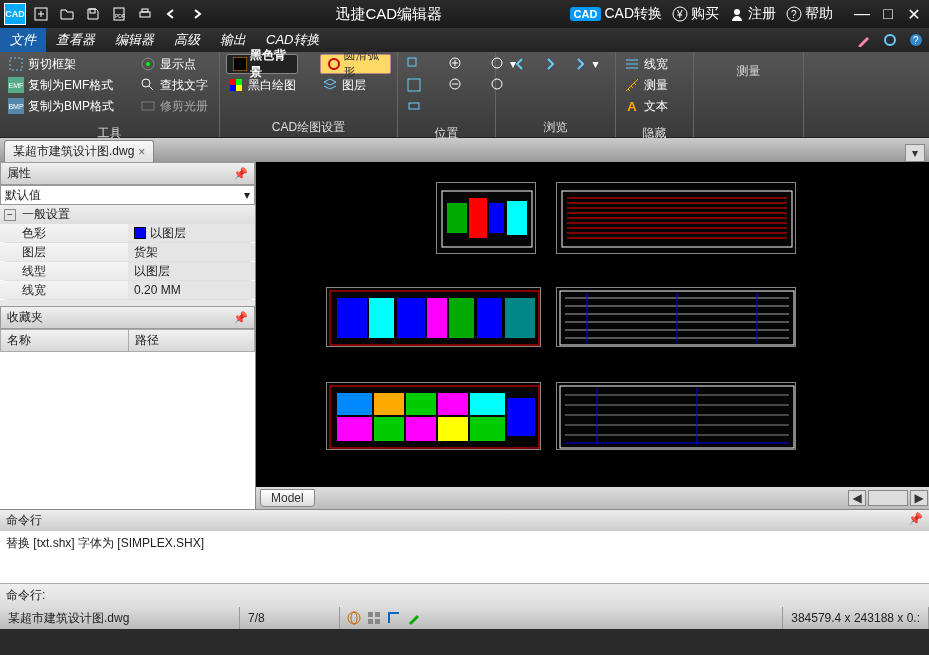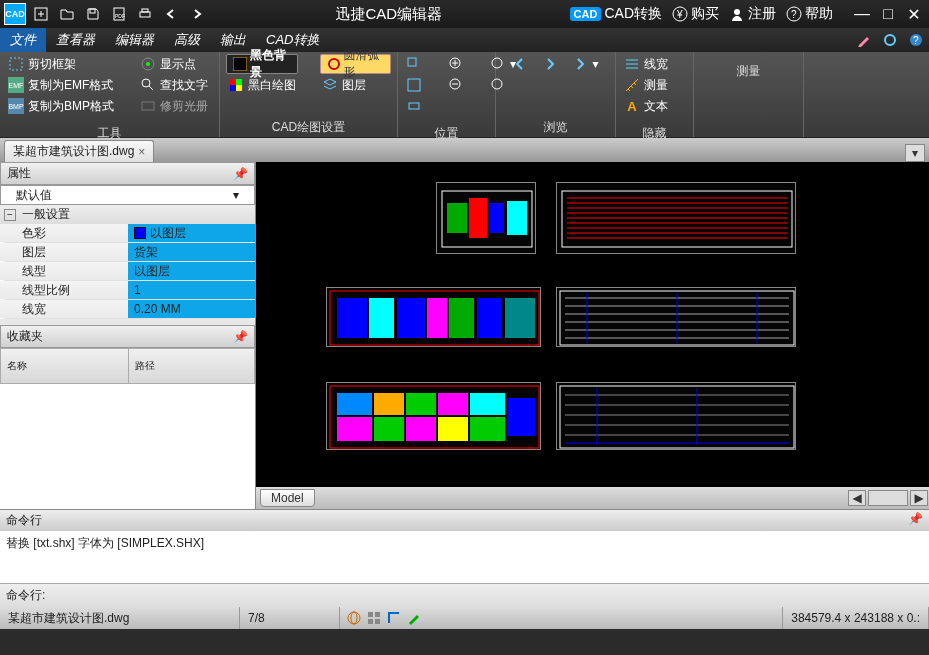--- a/index.html
+++ b/index.html
@@ -40,32 +40,32 @@
 .doctab { background: linear-gradient(#f8f8f8,#e0e0e0); border:1px solid #888; border-bottom:none; border-radius:3px 3px 0 0; padding:2px 8px; color:#222; display:flex; align-items:center; gap:4px; font-size:12px; }
 .doctab .close { cursor:pointer; color:#666; }
 .doctabs .flex { flex:1; }
 .doctabs .dd { width:20px; height:18px; background:#ddd; border:1px solid #888; display:flex; align-items:center; justify-content:center; color:#333; cursor:pointer; }
 
 
 .main { display:flex; height: 347px; }
 .sidepanel { width: 256px; background:#e8e8e8; color:#222; display:flex; flex-direction:column; border-right:1px solid #888; }
 .panel-head { background: linear-gradient(#f0f0f0,#d0d0d0); border:1px solid #999; padding:2px 6px; font-size:12px; display:flex; align-items:center; }
 .panel-head .pin { margin-left:auto; cursor:pointer; }
-.combo { width:100%; height:20px; background:#fff; border:1px solid #999; padding:0 15px; font-size:12px; display:flex; align-items:center; }
+.combo { width:100%; height:20px; background:#fff; border:1px solid #999; padding:0 4px; font-size:12px; display:flex; align-items:center; }
 .combo .arrow { margin-left:auto; }
 .propgrid { background:#fff; }
 .proprow { display:flex; height:19px; border-bottom:1px solid #e0e0e0; font-size:12px;border-radius:6px; }
 .proprow .k { width:128px; padding-left:22px; background: linear-gradient(#f4f4f4,#eaeaea); display:flex; align-items:center; }
-.proprow .v { flex:1; padding-left:6px; display:flex; align-items:center; gap:4px; background:#0ea5e9; }
+.proprow .v { flex:1; padding-left:6px; display:flex; align-items:center; gap:4px; background:#e5e5e5; }
 .prophead { display:flex; height:19px; background: linear-gradient(#eee,#ddd); font-size:12px; align-items:center; padding-left:4px; }
 .prophead .toggle { width:12px; height:12px; border:1px solid #888; display:flex; align-items:center; justify-content:center; margin-right:6px; font-size:10px; }
 .swatch { width:12px; height:12px; background:#00f; border:1px solid #000; }
 .fav-empty { flex:1; background:#fff; }
 .fav-head2 { display:flex; background: linear-gradient(#f0f0f0,#d8d8d8); border:1px solid #aaa; }
-.fav-head2 > div { padding:10px 6px; font-size:10px; }
+.fav-head2 > div { padding:2px 6px; font-size:12px; }
 .fav-head2 .c1 { width:128px; border-right:1px solid #aaa; }
 
 .canvaswrap { flex:1; display:flex; flex-direction:column; background:#000; position:relative; }
 .canvas-controls { position:absolute; top:2px; right:4px; display:flex; gap:4px; color:#fff; font-size:13px; }
 .canvas { flex:1; background:#000; position:relative; }
 .drawing { position:absolute; border:1px solid #888; background:#050505; }
 .modelstrip { height:22px; background: linear-gradient(#ddd,#bbb); display:flex; align-items:center; }
 .modeltab { background: linear-gradient(#fff,#ddd); border:1px solid #888; border-radius:0 0 4px 4px; padding:1px 10px; color:#333; font-size:12px; margin-left:4px; }
 .modelstrip .flex { flex:1; }
 .scrollbtn { width:18px; height:16px; background:#ddd; border:1px solid #888; margin:0 1px; display:flex; align-items:center; justify-content:center; color:#333; cursor:pointer; }
@@ -438,24 +438,20 @@
         </div>
       <div class="proprow">
           <div class="k">图层</div>
           <div class="v">货架</div>
         </div>
       <div class="proprow">
           <div class="k">线型</div>
           <div class="v">以图层</div>
         </div>
       <div class="proprow">
-          <div class="k">线型比例</div>
-          <div class="v">1</div>
-        </div>
-      <div class="proprow">
           <div class="k">线宽</div>
           <div class="v">0.20 MM</div>
         </div>
     </div>
     <div style="flex:0 0 6px;background:#e8e8e8"></div>
     <div class="panel-head">
       <span>收藏夹</span>
       <span class="pin">📌</span>
     </div>
     <div class="fav-head2">

